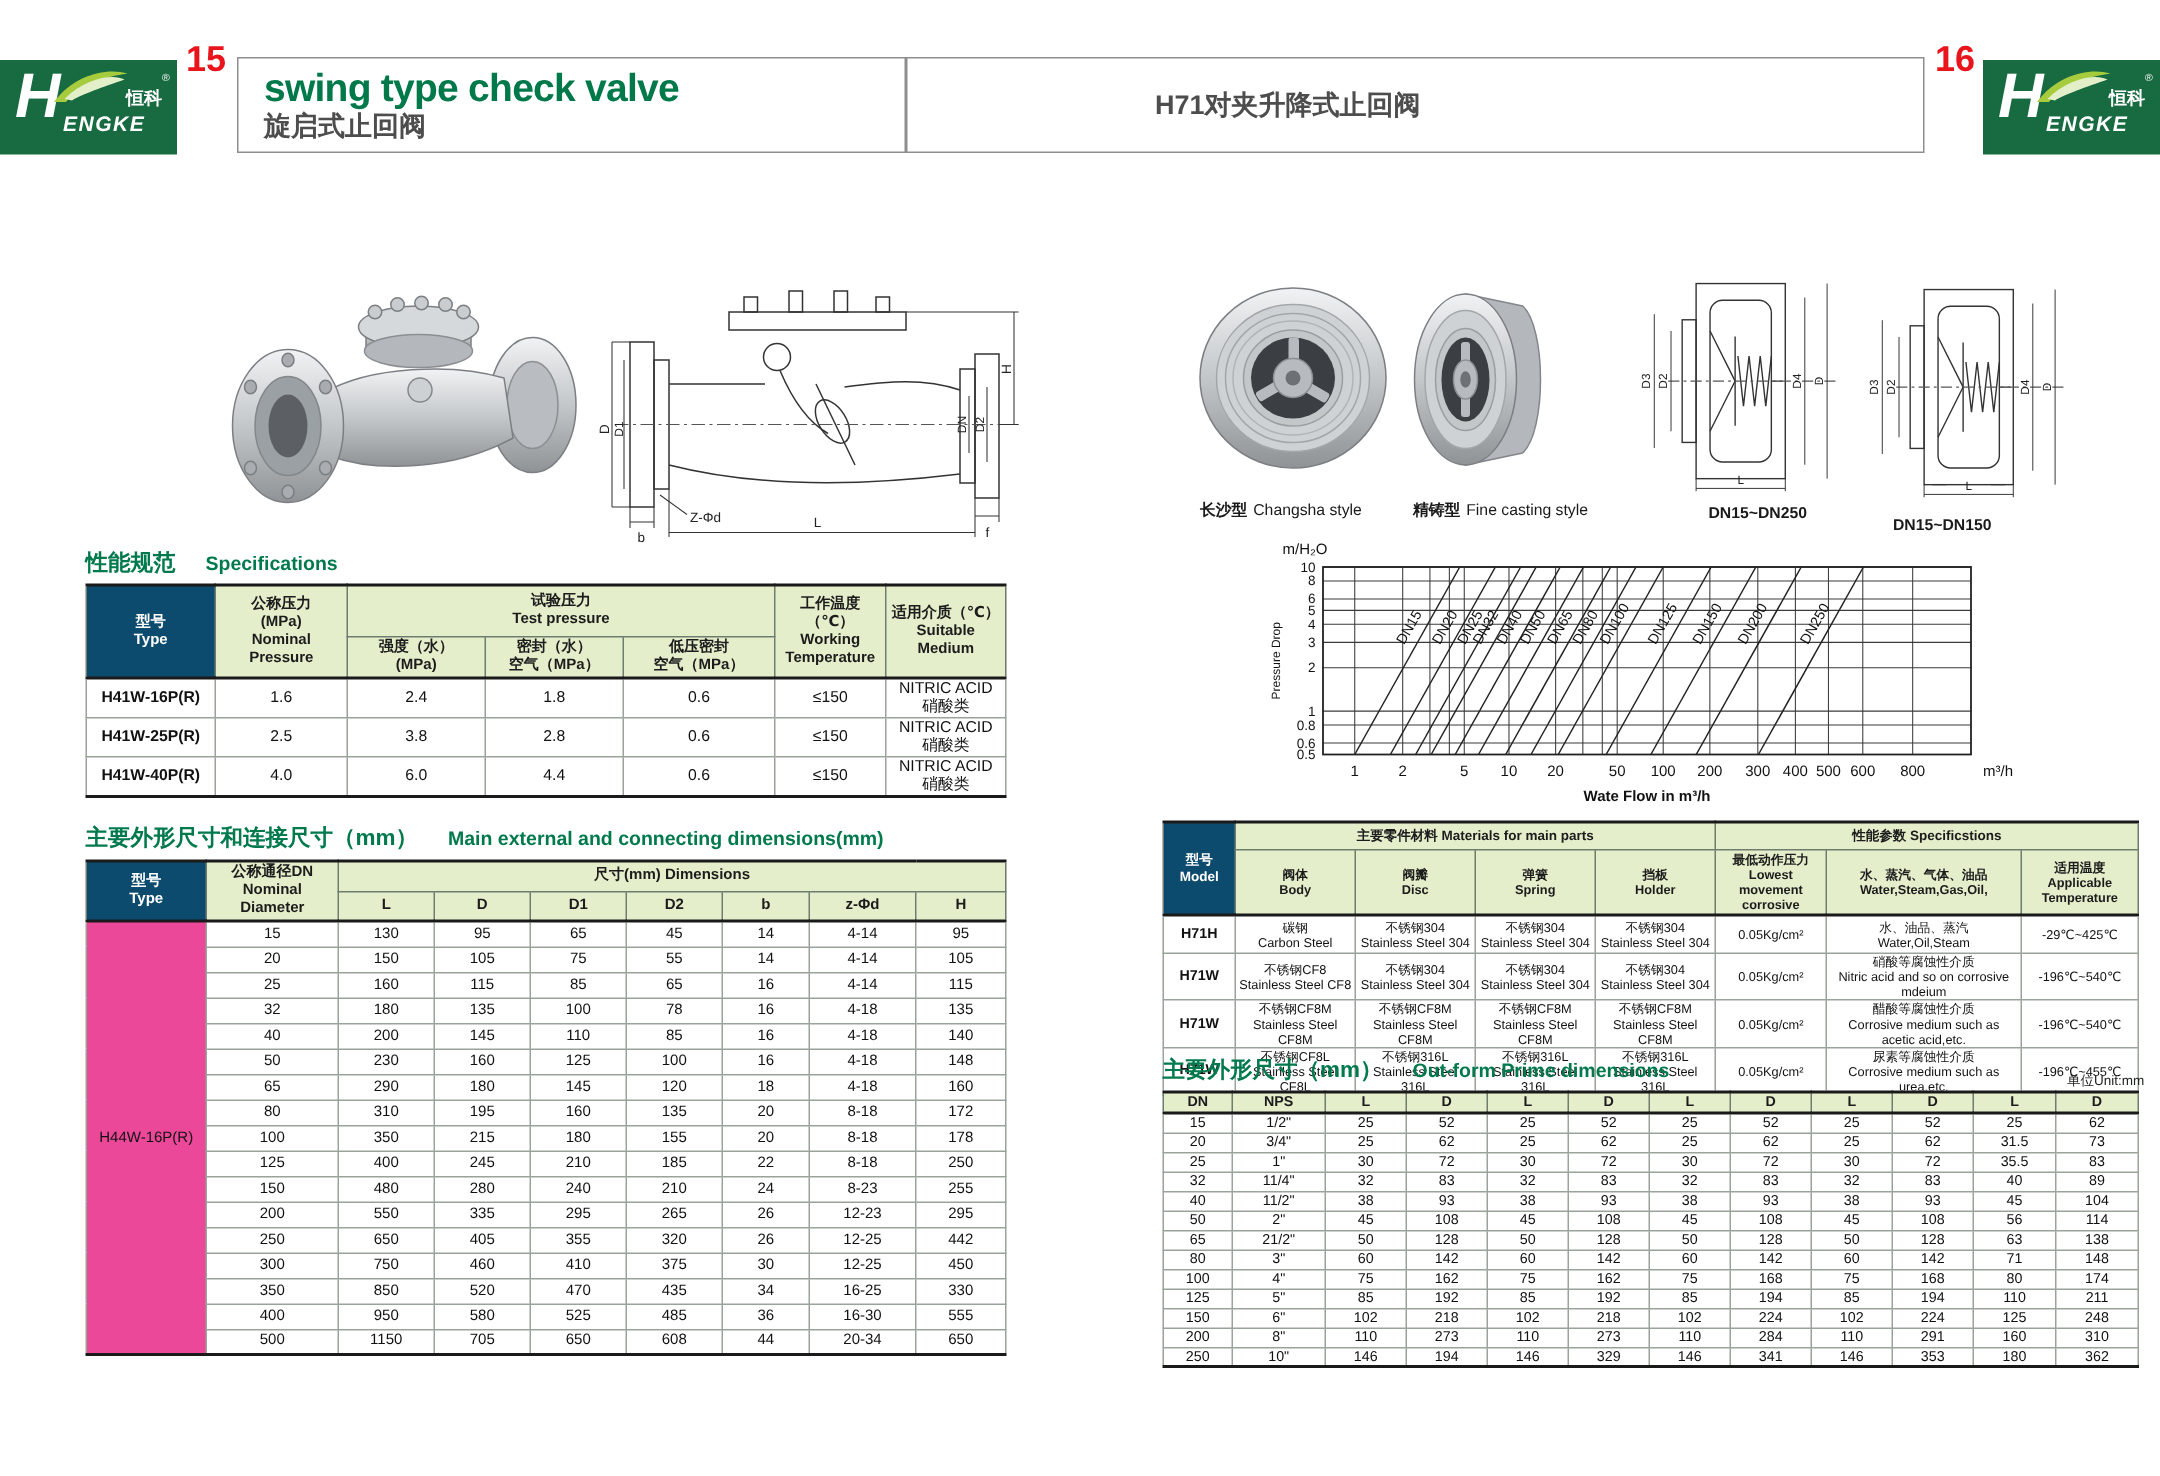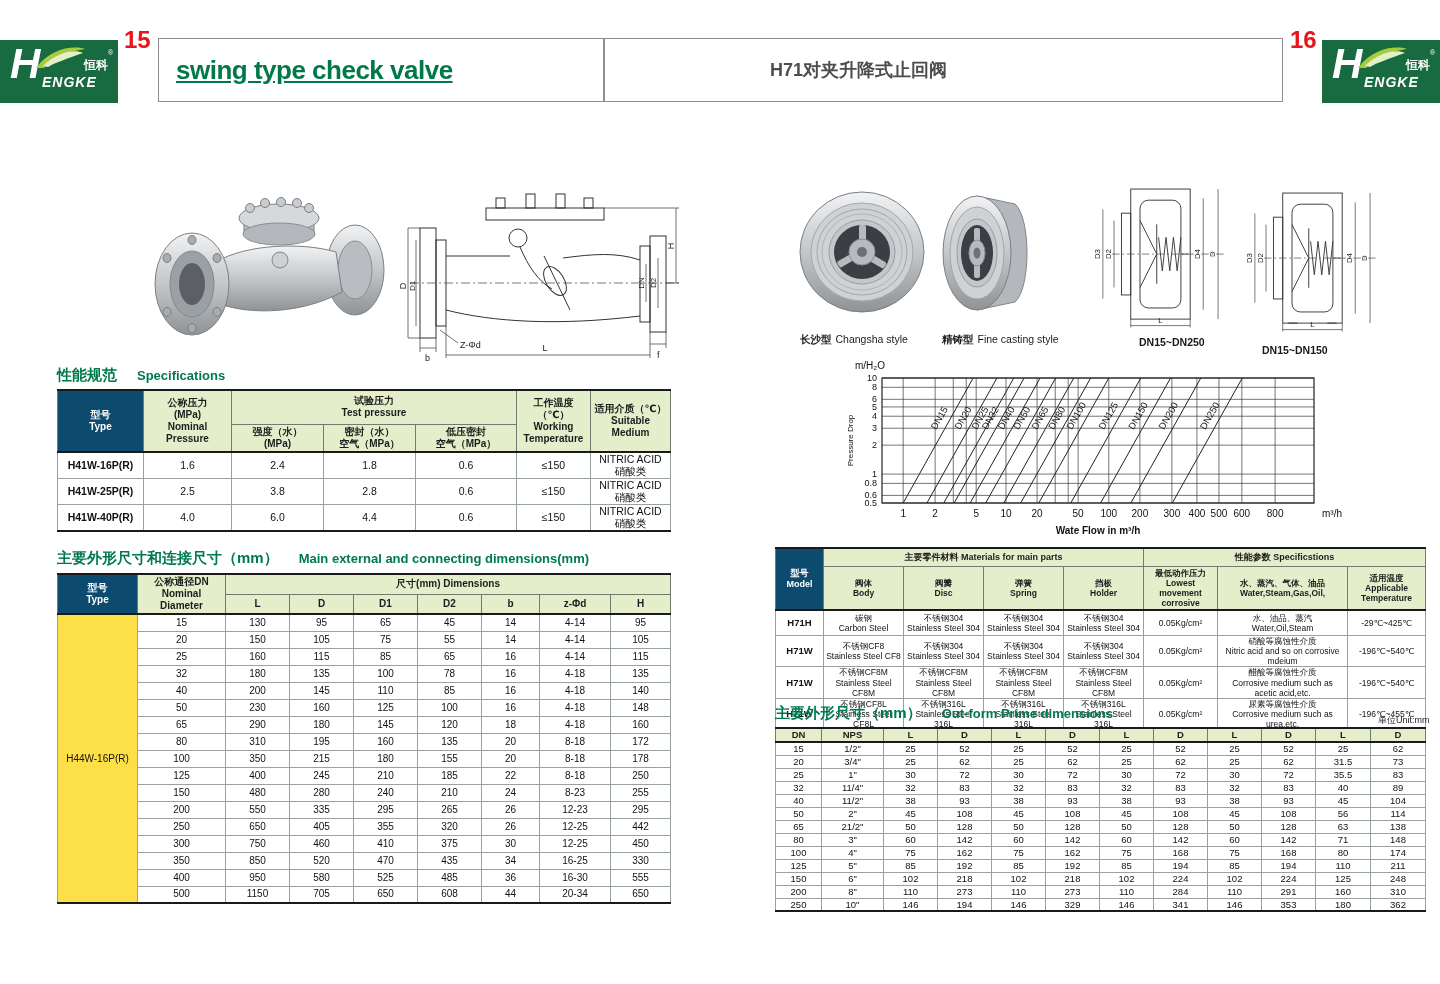--- a/index.html
+++ b/index.html
@@ -11,21 +11,21 @@
   
   .logo-box { position:absolute; top:40px; width:118px; height:63px; background:#186a41; overflow:hidden; }
   .logo-h  { position:absolute; left:10px; top:0px;  color:#fff; font-size:42px; font-weight:bold; font-style:italic; }
   .logo-en { position:absolute; left:42px; top:34px; color:#fff; font-size:14px; font-weight:bold; font-style:italic; letter-spacing:1px; }
   .logo-cn { position:absolute; left:84px; top:17px; color:#fff; font-size:12px; font-weight:bold; }
   .logo-reg{ position:absolute; left:108px;top:9px;  color:#fff; font-size:7px; }
   .logo-leaf{ position:absolute; left:32px; top:2px; }
   .page-no { position:absolute; top:26px; font-size:24px; font-weight:bold; color:#e8151c; }
   .title-box { position:absolute; top:38px; height:64px; background:#fff; border:1px solid #8e8e8e;
                display:flex; flex-direction:column; justify-content:center; }
-  .title-en { font-size:26px; font-weight:bold; color:#00794a; line-height:1.08; letter-spacing:-0.5px;text-decoration:underline; }
+  .title-en { font-size:26px; font-weight:bold; color:#00794a; line-height:1.08; letter-spacing:-0.5px; }
   .title-cn { font-size:18px; font-weight:bold; color:#4d4d4d; }
 
   
   .sec { position:absolute; font-weight:bold; color:#007a4d; white-space:nowrap; }
   .sec .cn { font-size:15px; }
   .sec .en { font-size:13px; margin-left:20px; }
   .unit-note { position:absolute; font-size:9px; color:#222; }
 
   
   table.tbl { position:absolute; border-collapse:collapse; table-layout:fixed; background:#fff;
@@ -37,21 +37,21 @@
             vertical-align:middle; padding:0 2px; line-height:1.2; }
   .tbl th.dark { background:#0c4a6e; color:#ffffff; }
 
   .spec-tbl th { font-size:10px; }
   .spec-tbl td { font-size:10.5px; height:26px; }
   .spec-tbl td:first-child { font-weight:bold; }
   .spec-tbl tr:first-child th { height:34px; }
 
   .dims-tbl th { font-size:10px; }
   .dims-tbl td { font-size:10px; height:17px; }
-  .dims-tbl td.lead-cell { font-size:10px; background:#fde047; }
+  .dims-tbl td.lead-cell { font-size:10px; background:#ec4899; }
 
   .mat-tbl th { font-size:8.5px; }
   .mat-tbl td { font-size:8.5px; height:25px; line-height:1.2; }
   .mat-tbl td:first-child { font-weight:bold; font-size:9.5px; }
   .mat-tbl tr.gh th { height:18px; font-size:9px; }
 
   .out-tbl th { font-size:9.5px; height:14px; padding:0 1px; }
   .out-tbl td { font-size:9.5px; height:13px; }
 
   
@@ -71,20 +71,21 @@
     <path d="M11,24 C25,10 43,7 51,11 C37,16 22,21 16,25 Z" fill="#e2efc9"></path>
   </svg>
   <span class="logo-cn">恒科</span>
   <span class="logo-reg">®</span>
   <span class="logo-en">ENGKE</span>
 </div>
 <div class="page-no" style="left:124px;">15</div>
 
 <div class="title-box" style="left:158px; width:446px; padding-left:17px;">
   <div class="title-en">swing type check valve</div>
+  <div class="title-cn">旋启式止回阀</div>
 </div>
 <div class="title-box" style="left:604px; width:679px; padding-left:165px;">
   <div class="title-cn">H71对夹升降式止回阀</div>
 </div>
 
 <div class="page-no" style="left:1290px;">16</div>
 <div class="logo-box" style="left:1322px;">
   <span class="logo-h">H</span>
   <svg class="logo-leaf" width="56" height="30" viewBox="0 0 56 30">
     <path d="M4,26 C18,7 40,3 53,7 C38,9 20,15 12,26 Z" fill="#a6cc3d"></path>

